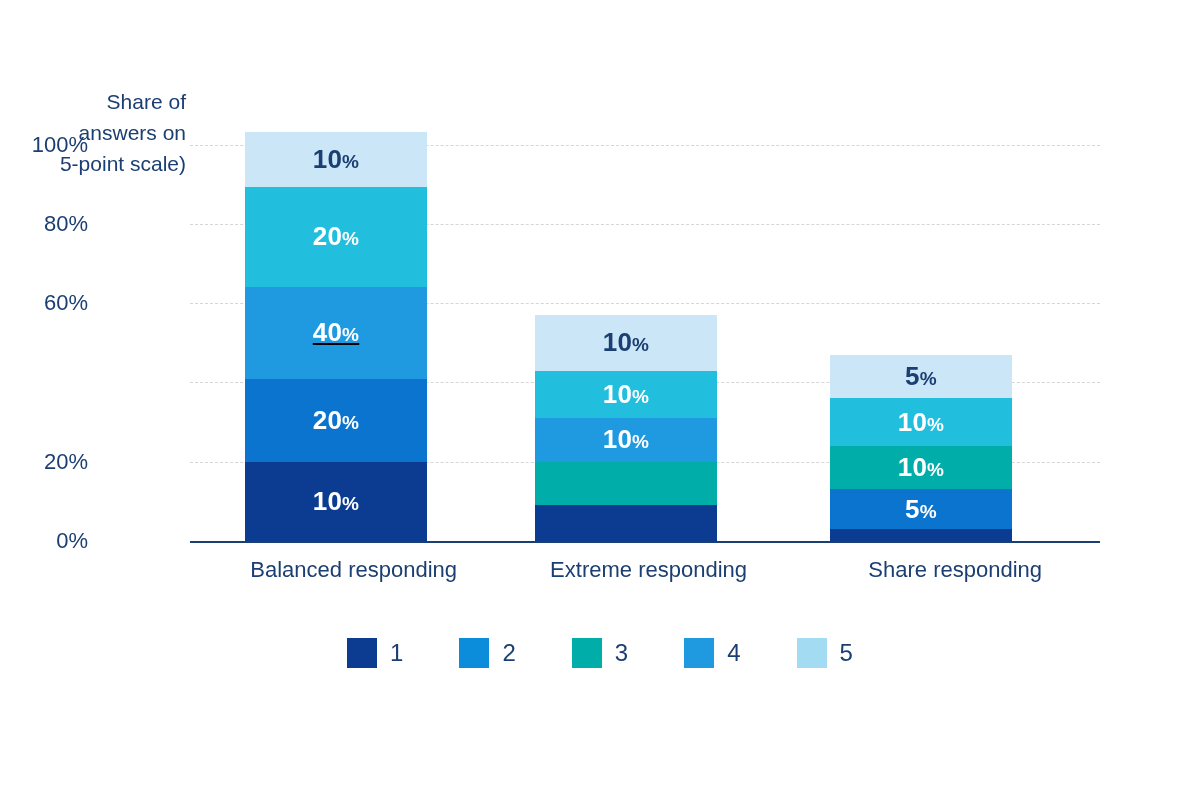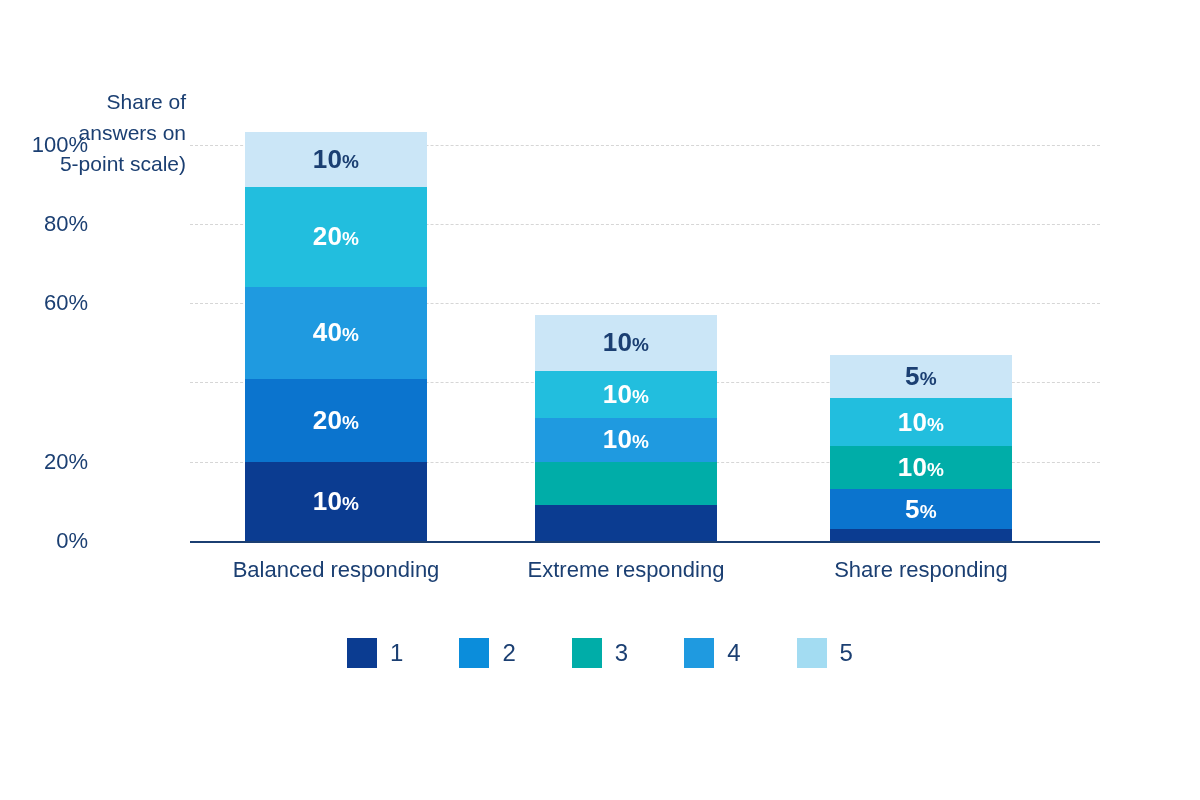--- a/index.html
+++ b/index.html
@@ -99,21 +99,21 @@
     white-space: nowrap;
   }
   .seg-label .pct {
     font-size: 19px;
     font-weight: bold;
   }
 
   .cat-label {
     position: absolute;
     top: 452px;
-    text-align: center;
+    text-align: right;
     color: #1b3f72;
     font-size: 22px;
     line-height: 26px;
   }
 
   
   .legend {
     position: absolute;
     left: 0;
     top: 638px;
@@ -165,21 +165,21 @@
       </div>
     <div class="axis-line" style="top:436px;"></div>
     <div class="bars" id="bars">
         <div class="bar-group" style="left: 55px; width: 182px;">
           <div class="seg" style="height: 79.2727px; background: rgb(11, 60, 145);">
             <span class="seg-label" style="color: rgb(255, 255, 255);">10<span class="pct">%</span></span>
           </div>
           <div class="seg" style="height: 83.2364px; background: rgb(11, 116, 206);">
             <span class="seg-label" style="color: rgb(255, 255, 255);">20<span class="pct">%</span></span>
           </div>
-          <div class="seg" style="height: 92px; background: rgb(31, 154, 224);">
+          <div class="seg" style="height: 92px; background: rgb(31, 154, 224); text-decoration: underline;">
             <span class="seg-label" style="color: rgb(255, 255, 255);">40<span class="pct">%</span></span>
           </div>
           <div class="seg" style="height: 99.0909px; background: rgb(34, 190, 222);">
             <span class="seg-label" style="color: rgb(255, 255, 255);">20<span class="pct">%</span></span>
           </div>
           <div class="seg" style="height: 55.4909px; background: rgb(203, 230, 247);">
             <span class="seg-label" style="color: rgb(27, 63, 114);">10<span class="pct">%</span></span>
           </div>
         </div>
         <div class="bar-group" style="left: 345px; width: 182px;">

